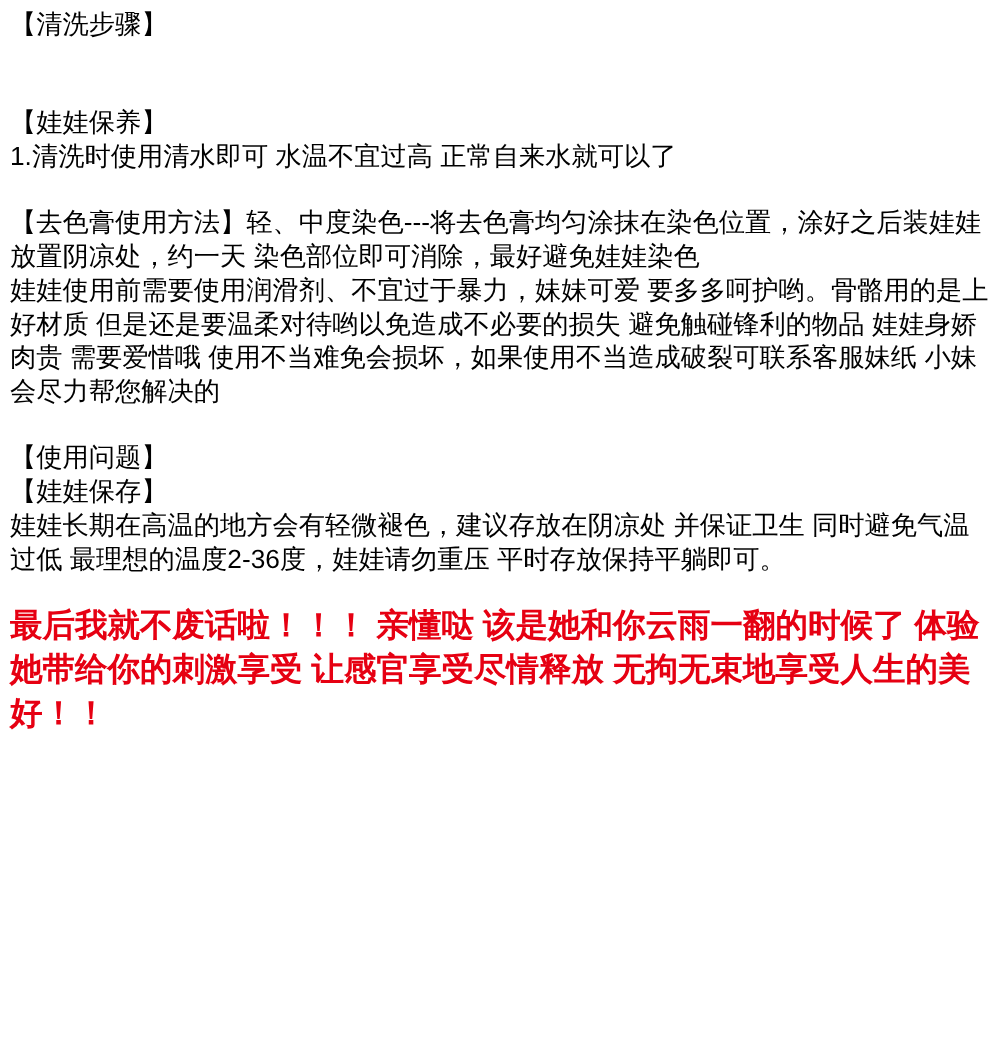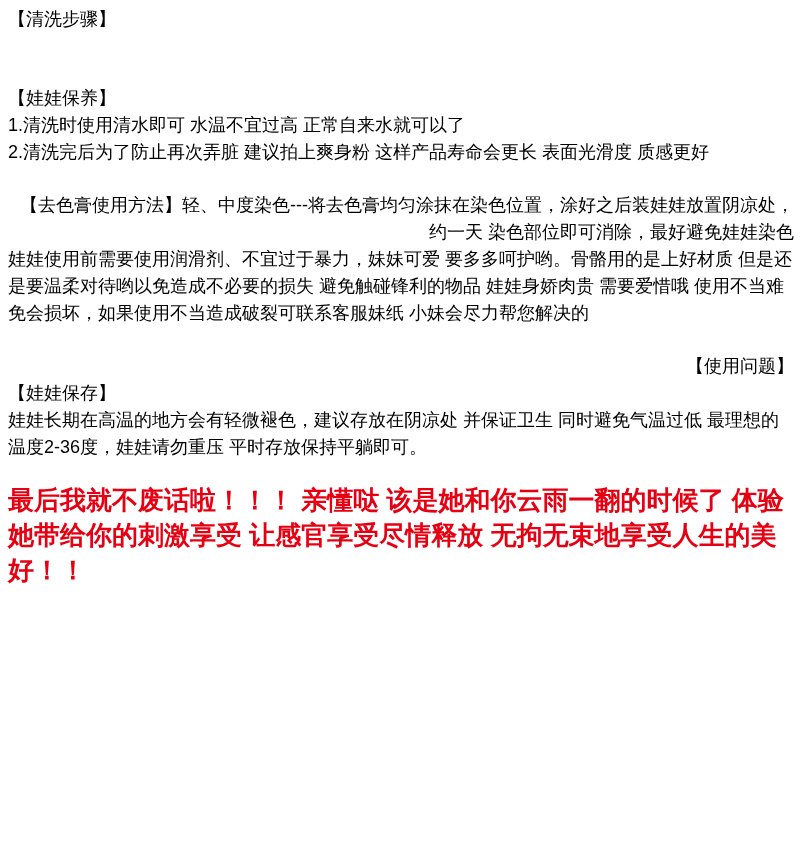--- a/index.html
+++ b/index.html
@@ -13,48 +13,47 @@
     height: 850px;
     box-sizing: border-box;
     background: #ffffff;
     color: #000000;
     font-family: "Liberation Sans", sans-serif;
     padding: 6px 6px 0 8px;
     overflow: hidden;
   }
   .txt {
     margin: 0;
-    font-size: 18px;
+    font-size: 21px;
     line-height: 27px;
     font-weight: normal;
     letter-spacing: 0;
     word-break: break-all;
   }
   .gap-md { margin-top: 52px; }
   .gap-sm { margin-top: 16px; }
-  .gap { margin-top: 26px; text-align: right; }
+  .gap { margin-top: 26px; }
   .closing {
     margin-top: 22px;
     color: #e60012;
     font-size: 26px;
     line-height: 35px;
     font-weight: bold;
     word-break: break-all;
   }
 </style>
 </head>
 <body>
 
 <div class="page">
 
   <p class="txt">【清洗步骤】</p>
 
   <p class="txt gap-md">【娃娃保养】</p>
   <p class="txt">1.清洗时使用清水即可 水温不宜过高 正常自来水就可以了</p>
-  <p class="txt">2.清洗完后为了防止再次弄脏 建议拍上爽身粉 这样产品寿命会更长 表面光滑度 质感更好</p>
 
 
   <p class="txt gap">【去色膏使用方法】轻、中度染色---将去色膏均匀涂抹在染色位置，涂好之后装娃娃放置阴凉处，约一天 染色部位即可消除，最好避免娃娃染色</p>
 
   <p class="txt">娃娃使用前需要使用润滑剂、不宜过于暴力，妹妹可爱 要多多呵护哟。骨骼用的是上好材质 但是还是要温柔对待哟以免造成不必要的损失 避免触碰锋利的物品 娃娃身娇肉贵 需要爱惜哦 使用不当难免会损坏，如果使用不当造成破裂可联系客服妹纸 小妹会尽力帮您解决的</p>
   <p class="txt gap">【使用问题】</p>
 
   <p class="txt">【娃娃保存】</p>
   <p class="txt">娃娃长期在高温的地方会有轻微褪色，建议存放在阴凉处 并保证卫生 同时避免气温过低 最理想的温度2-36度，娃娃请勿重压 平时存放保持平躺即可。</p>
 

